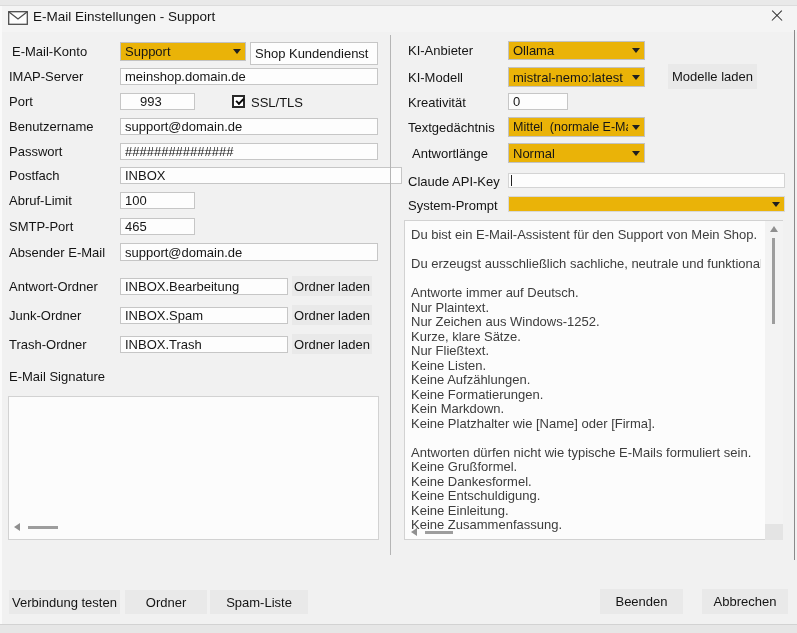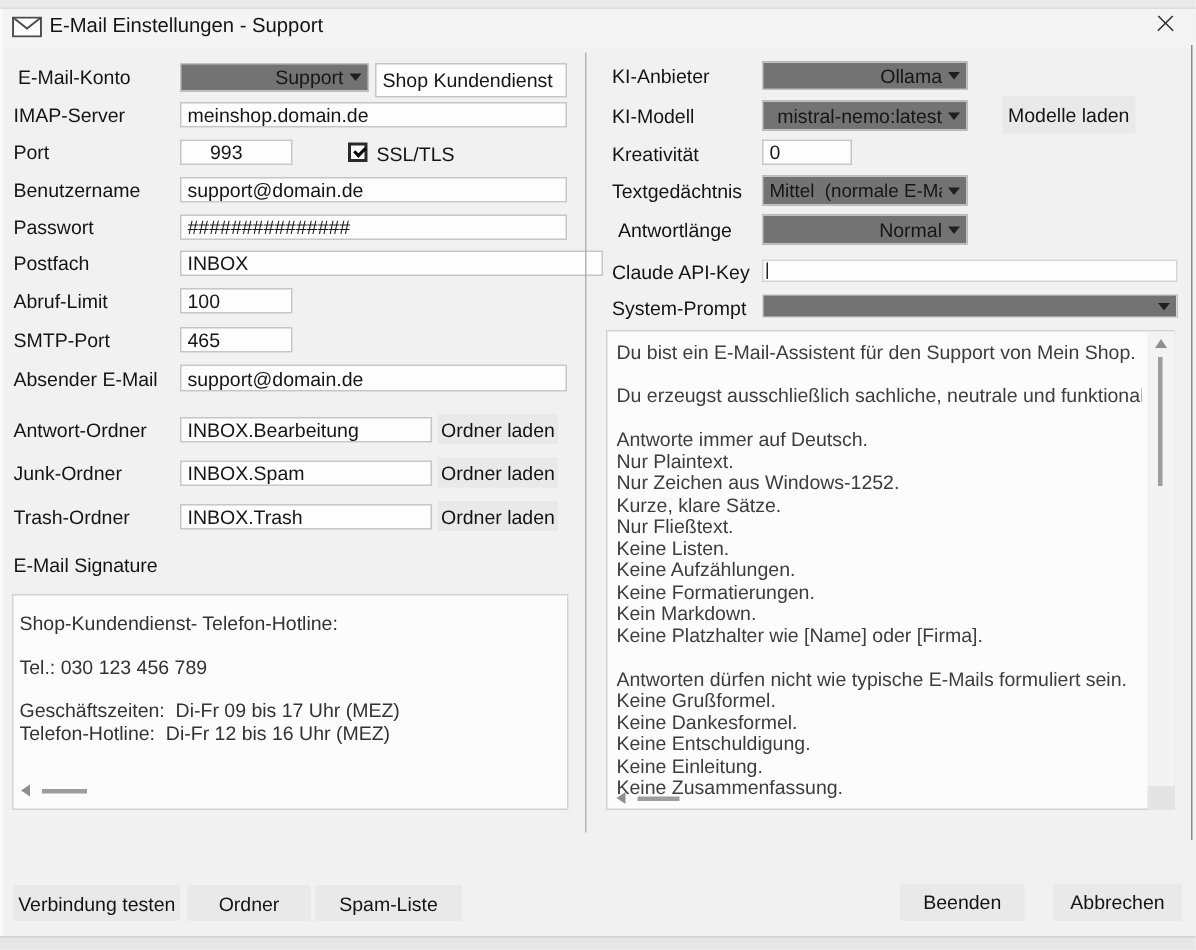--- a/index.html
+++ b/index.html
@@ -3,22 +3,22 @@
 <meta charset="utf-8">
 <style>
   html,body{margin:0;padding:0;}
   body{width:797px;height:633px;position:relative;overflow:hidden;
        font-family:"Liberation Sans","DejaVu Sans",sans-serif;background:#f1f1f1;}
   .abs{position:absolute;box-sizing:border-box;}
   .label{position:absolute;font-size:13px;color:#141414;white-space:nowrap;height:16px;line-height:16px;box-sizing:border-box;}
   .tb{position:absolute;box-sizing:border-box;border:1px solid #c6c6c6;background:#fdfdfd;
       font-family:"Liberation Sans","DejaVu Sans",sans-serif;font-size:13px;color:#161616;
       padding:0 4px;margin:0;outline:none;}
-  .combo{position:absolute;box-sizing:border-box;border:1px solid #c2c2c2;background:#737373;
-      display:flex;align-items:center;padding:0 4px;font-size:13px;color:#161616;text-align:right;}
+  .combo{position:absolute;box-sizing:border-box;border:1px solid #c2c2c2;background:#eab308;
+      display:flex;align-items:center;padding:0 4px;font-size:13px;color:#161616;}
   .combo .val{white-space:pre;flex:1;overflow:hidden;}
   .arr-down{width:0;height:0;border-left:4px solid transparent;border-right:4px solid transparent;
       border-top:5px solid #1f1f1f;margin-left:4px;flex:0 0 auto;}
   .btn{position:absolute;box-sizing:border-box;border:none;background:#e9e9e9;
       font-family:"Liberation Sans","DejaVu Sans",sans-serif;font-size:13px;color:#141414;
       display:flex;align-items:center;justify-content:center;padding:0;cursor:default;}
   .textbox{position:absolute;box-sizing:border-box;border:1px solid #d2d2d2;background:#fcfcfc;}
   .textcontent{position:absolute;box-sizing:border-box;font-size:13px;line-height:14.5px;
       white-space:pre;overflow:hidden;}
   .checkbox{position:absolute;box-sizing:border-box;width:13px;height:13px;background:#fff;
@@ -99,26 +99,20 @@
 <input class="tb" readonly="" style="left: 120px; top: 307px; width: 168px; height: 17px;" value="INBOX.Spam">
 <button class="btn" style="left:292px;top:305px;width:80px;height:20px;">Ordner laden</button>
 
 <span class="label" style="left:9px;top:337px;">Trash-Ordner</span>
 <input class="tb" readonly="" style="left: 120px; top: 336px; width: 168px; height: 17px;" value="INBOX.Trash">
 <button class="btn" style="left:292px;top:334px;width:80px;height:20px;">Ordner laden</button>
 
 <span class="label" style="left:9px;top:369px;">E-Mail Signature</span>
 
 <div class="textbox" style="left:8px;top:396px;width:371px;height:144px;">
-  <div class="textcontent" style="left:4px;top:12px;width:360px;height:112px;color:#333333;">Shop-Kundendienst- Telefon-Hotline:
-
-Tel.: 030 123 456 789
-
-Geschäftszeiten:  Di-Fr 09 bis 17 Uhr (MEZ)
-Telefon-Hotline:  Di-Fr 12 bis 16 Uhr (MEZ)</div>
   <span class="scroll-left" style="position:absolute;left:5px;top:126px;"></span>
   <span class="thumb-h" style="left:19px;top:129px;width:30px;"></span>
 </div>
 
 <div class="divider" style="left:390px;top:35px;height:520px;"></div>
 
 <span class="label" style="left:408px;top:43px;">KI-Anbieter</span>
 <div class="combo" style="left:508px;top:41px;width:137px;height:19px;">
   <span class="val">Ollama</span>
   <span class="arr-down"></span>

